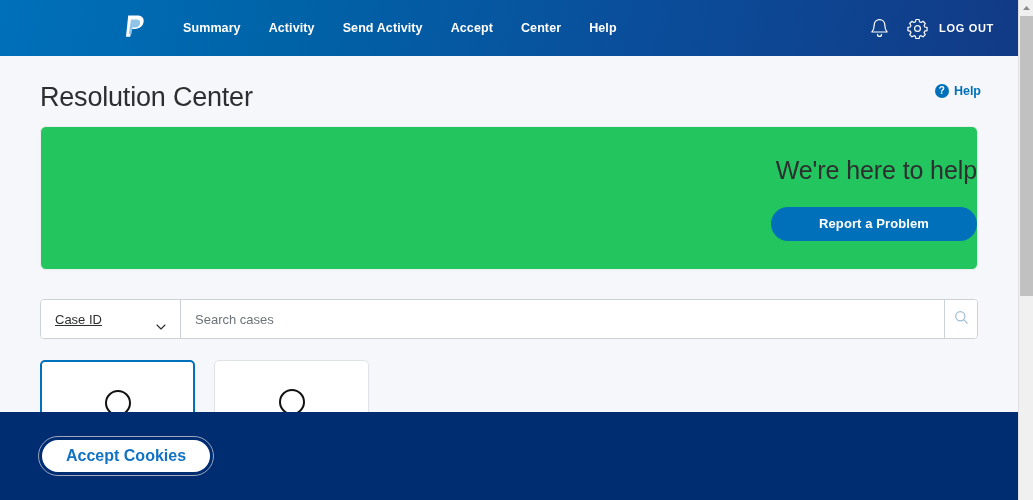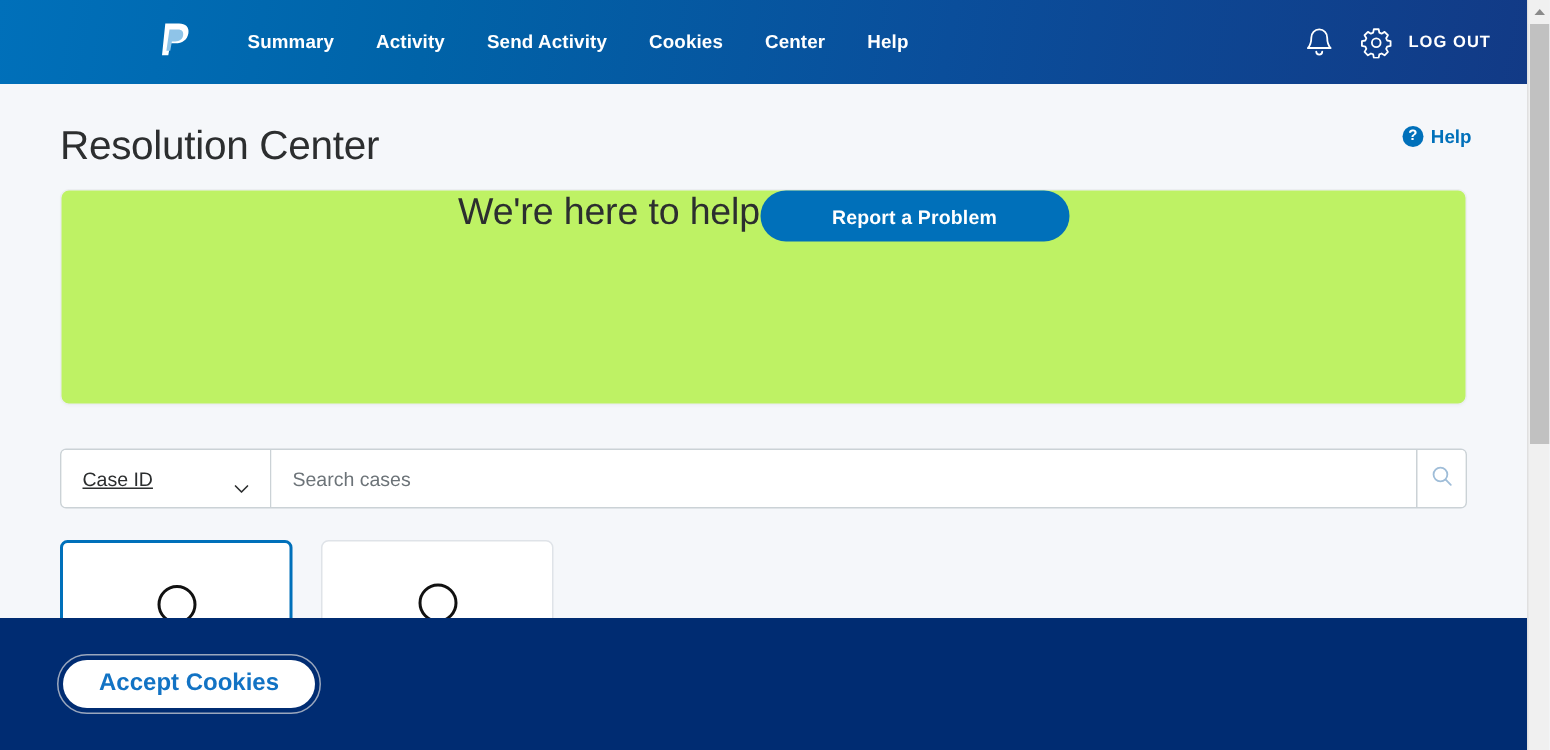--- a/index.html
+++ b/index.html
@@ -26,20 +26,21 @@
     background: #f5f7fa;
   }
 
   
   .navbar {
     position: relative;
     height: 56px;
     background: linear-gradient(100deg, #0070ba 0%, #0063a8 28%, #0a4e9b 62%, #123a86 100%);
     display: flex;
     align-items: center;
+    padding-left: 18px;
   }
 
   .nav-left {
     display: flex;
     align-items: center;
     margin-left: 106px;
   }
 
   .pp-logo {
     width: 22px;
@@ -136,27 +137,27 @@
 
   .help-text {
     color: #0070ba;
     font-size: 12.5px;
     font-weight: bold;
   }
 
   
   .hero-card {
     margin: 0 40px;
-    background: #bef264;
+    background: #22c55e;
     border: 1px solid #eceef1;
     border-radius: 6px;
     height: 144px;
     display: flex;
-    flex-direction: row;
-    align-items: flex-start;
+    flex-direction: column;
+    align-items: flex-end;
     justify-content: center;
     box-shadow: 0 1px 2px rgba(0,0,0,0.02);
   }
 
   .hero-title {
     font-size: 25px;
     font-weight: 300;
     color: #2c2e2f;
     letter-spacing: -0.1px;
     margin-bottom: 22px;
@@ -355,21 +356,21 @@
         <svg width="22" height="26" viewBox="0 0 22 26" xmlns="http://www.w3.org/2000/svg">
           <path d="M4.2 0.6h9.2c4.3 0 6.9 2.4 6.2 6.5-0.7 4.4-4.2 6.8-8.6 6.8H7.6l-1.4 7.9H2.0z" fill="#ffffff"></path>
           <path d="M7.0 4.6h5.6c2.6 0 3.9 1.4 3.5 3.9-0.4 2.7-2.5 4.1-5.2 4.1H8.6l-1.1 6.3H4.9z" fill="#8fc4e8"></path>
         </svg>
       </a>
 
       <nav class="nav-links">
         <a class="nav-link" href="#">Summary</a>
         <a class="nav-link" href="#">Activity</a>
         <a class="nav-link" href="#">Send Activity</a>
-        <a class="nav-link" href="#">Cookies</a>
+        <a class="nav-link" href="#">Accept</a>
         <a class="nav-link" href="#">Center</a>
         <a class="nav-link" href="#">Help</a>
       </nav>
     </div>
 
     <div class="nav-right">
       <div class="nav-icon-btn">
         <svg width="19" height="21" viewBox="0 0 19 21" fill="none" xmlns="http://www.w3.org/2000/svg">
           <path d="M9.5 1.6c-3.1 0-5.3 2.4-5.3 5.5 0 4.3-1.2 5.7-2.3 6.9h15.2c-1.1-1.2-2.3-2.6-2.3-6.9 0-3.1-2.2-5.5-5.3-5.5z" stroke="#ffffff" stroke-width="1.2" stroke-linejoin="round"></path>
           <path d="M7.5 16.4c0 1.1 0.9 2 2 2s2-0.9 2-2" stroke="#ffffff" stroke-width="1.2" stroke-linecap="round"></path>

